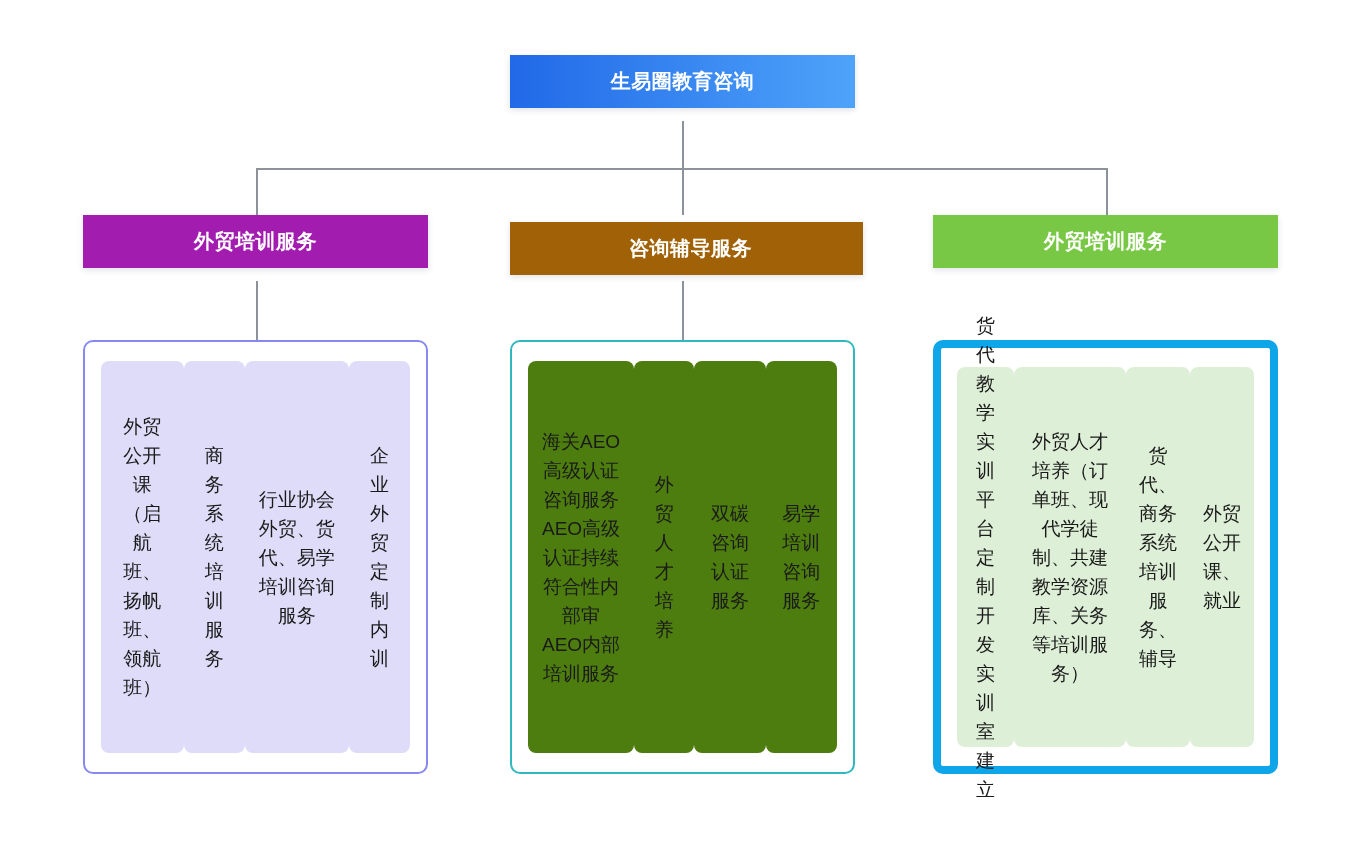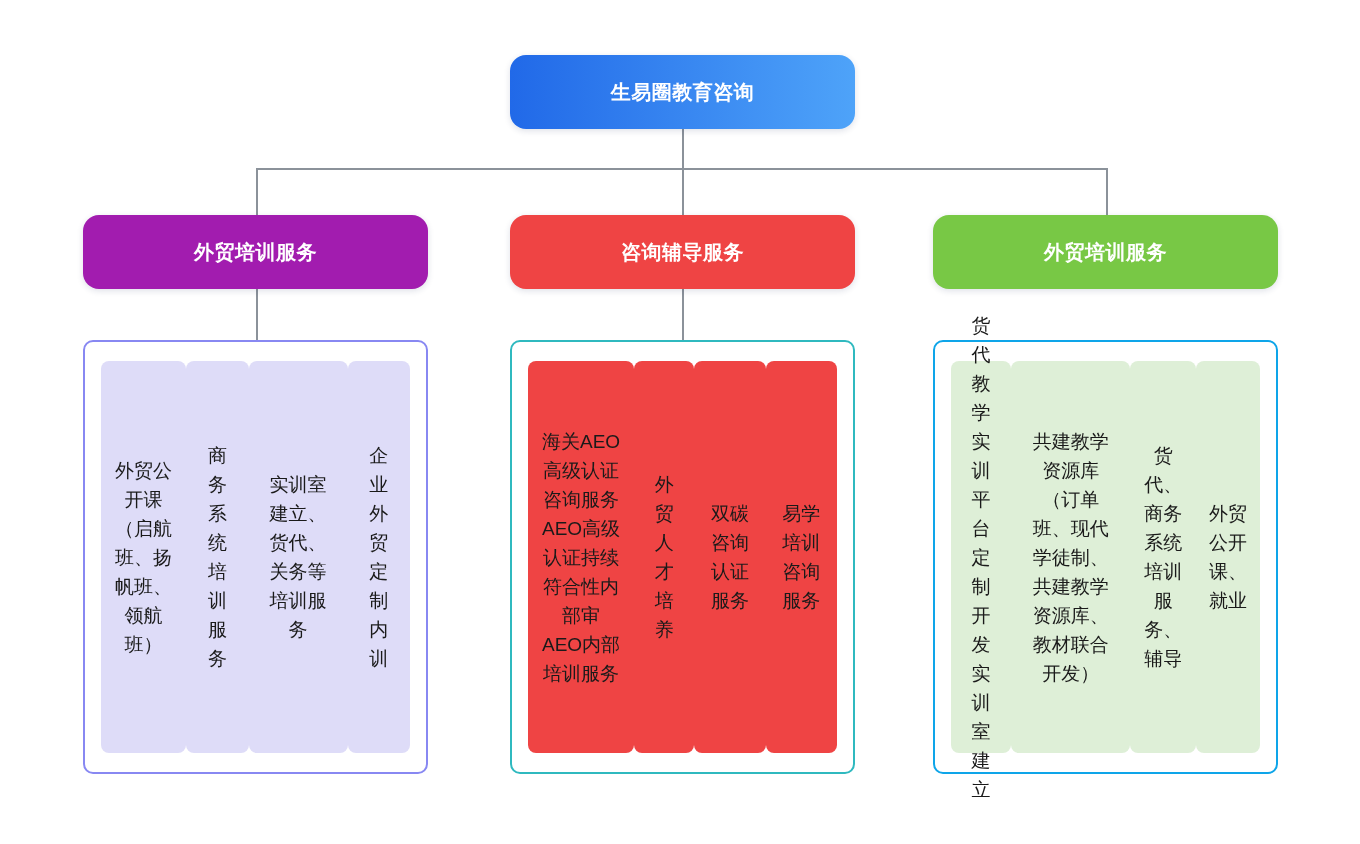--- a/index.html
+++ b/index.html
@@ -6,49 +6,49 @@
   body{font-family:"Liberation Sans","DejaVu Sans",sans-serif;}
   .canvas{position:relative;width:1360px;height:844px;background:#ffffff;overflow:hidden;}
 
   
   .line{position:absolute;background:#8b929a;}
   .vline{width:1.5px;}
   .hline{height:1.5px;}
 
   
   .node-header{
-    position:absolute;width:345px;height:74px;border-radius:16px;
+    position:absolute;width:345px;height:53px;border-radius:0;
     display:flex;align-items:center;justify-content:center;
     color:#ffffff;font-size:20px;font-weight:700;letter-spacing:.5px;
     box-shadow:0 2px 6px rgba(30,40,90,.14);
   }
   .root-header{left:510px;top:55px;background:linear-gradient(90deg,#2169e8,#4ea3f9);}
   .hdr-1{left:83px;top:215px;background:#a21caf;}
-  .hdr-2{left:510px;top:215px;background:#ef4444;}
+  .hdr-2{left:510px;top:222px;background:#a16207;padding-left:8px;}
   .hdr-3{left:933px;top:215px;background:#78c845;}
 
   
   .group{
     position:absolute;top:340px;width:345px;height:434px;box-sizing:border-box;
     background:#ffffff;border-radius:10px;padding:19px 16px;
     display:flex;flex-direction:row;justify-content:space-between;
   }
   .grp-1{left:83px;border:2px solid #8888f2;}
   .grp-2{left:510px;border:2px solid #2fb9bf;}
-  .grp-3{left:933px;border:2px solid #0ea5e9;}
+  .grp-3{left:933px;border:8px solid #0ea5e9;}
 
   .card{
     border-radius:8px;box-sizing:border-box;min-height:80px;
     display:flex;align-items:center;justify-content:center;
     text-align:center;font-size:19px;line-height:29px;color:#1a1a1a;
     padding:8px 13px;white-space:pre-line;
   }
   .card.tall{min-height:104px;}
   .grp-1 .card{background:#dedcf8;}
-  .grp-2 .card{background:#ef4444;}
+  .grp-2 .card{background:#4d7c0f;}
   .grp-3 .card{background:#deefd7;}
 </style>
 </head>
 <body>
 
 <div class="canvas">
 
   <div class="line vline" style="left:682px;top:121px;height:47px;"></div>
   <div class="line hline" style="left:256px;top:168px;width:850px;"></div>
   <div class="line vline" style="left:256px;top:168px;height:47px;"></div>
@@ -68,34 +68,34 @@
     <span>咨询辅导服务</span>
   </div>
   <div class="node-header hdr-3">
     <span>外贸培训服务</span>
   </div>
 
   <div class="group grp-1">
     <div class="card">外贸公开课
 （启航班、扬帆班、领航班）</div>
     <div class="card">商务系统培训服务</div>
-    <div class="card">实训室建立、货代、关务等培训服务</div>
+    <div class="card">行业协会外贸、货代、易学培训咨询服务</div>
     <div class="card">企业外贸定制内训</div>
   </div>
 
   <div class="group grp-2">
     <div class="card tall">海关AEO高级认证咨询服务
 AEO高级认证持续符合性内部审
 AEO内部培训服务</div>
     <div class="card">外贸人才培养</div>
     <div class="card">双碳咨询认证服务</div>
     <div class="card">易学培训咨询服务</div>
   </div>
 
   <div class="group grp-3">
     <div class="card">货代教学实训平台定制开发
 实训室建立</div>
-    <div class="card tall">共建教学资源库（订单班、现代学徒制、共建教学资源库、教材联合开发）</div>
+    <div class="card tall">外贸人才培养（订单班、现代学徒制、共建教学资源库、关务等培训服务）</div>
     <div class="card">货代、商务系统培训服务、辅导</div>
     <div class="card">外贸公开课、就业</div>
   </div>
 
 </div>
 
 </body></html>

